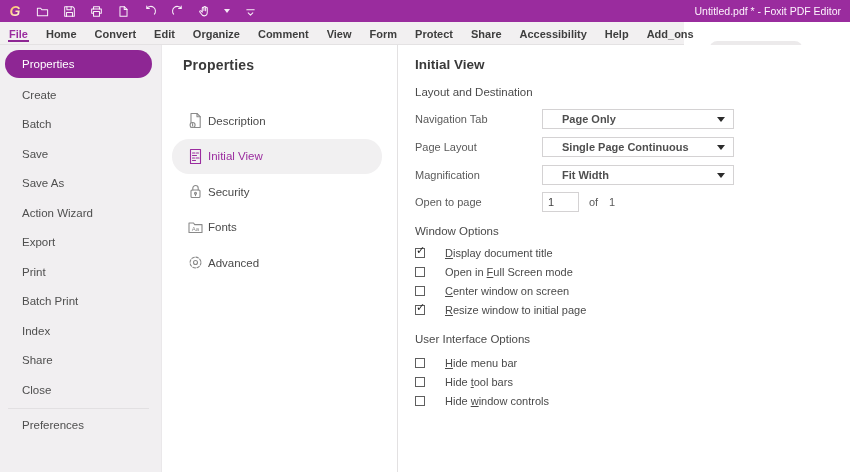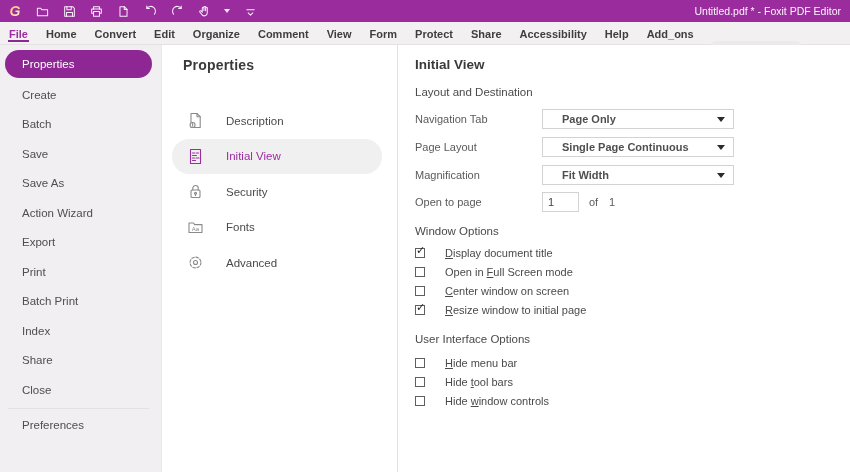--- a/index.html
+++ b/index.html
@@ -10,41 +10,41 @@
   
   .titlebar { position:absolute; left:0; top:0; width:850px; height:22px; background:#9A2C9E; display:flex; align-items:center; }
   .qat { display:flex; align-items:center; gap:13px; padding-left:8px; }
   .qat .tbicon { width:14px; height:14px; display:flex; align-items:center; justify-content:center; cursor:pointer; }
   .qat svg { width:13px; height:13px; stroke:#ffffff; stroke-opacity:.92; fill:none; stroke-width:1.1; stroke-linecap:round; stroke-linejoin:round; }
   .logo { font-weight:700; font-style:italic; font-size:14px; color:#fff; background:linear-gradient(135deg,#ffb03a,#ffffff); -webkit-background-clip:text; background-clip:text; -webkit-text-fill-color:transparent; }
   .tb-caret { width:0; height:0; border-left:3px solid transparent; border-right:3px solid transparent; border-top:4px solid #fff; opacity:.9; }
   .win-title { position:absolute; right:9px; top:0; height:22px; line-height:22px; color:#fdf3fd; font-size:10.5px; }
 
   
-  .menubar { position:absolute; left:0; top:22px; width:850px; height:23px; background:#F2F0F1; border-bottom:1px solid #E4E2E3; display:flex; align-items:stretch; }
+  .menubar { position:absolute; left:0; top:22px; width:684px; height:23px; background:#F2F0F1; border-bottom:1px solid #E4E2E3; display:flex; align-items:stretch; }
   .mtab { padding:0 9px; font-size:11px; font-weight:700; color:#3E3E3E; display:flex; align-items:center; cursor:pointer; position:relative; margin-top:1px; }
   .mtab.active { color:#9B2D9F; }
   .mtab.active::after { content:""; position:absolute; left:8px; right:8px; bottom:2px; height:2px; background:#8E2694; }
   .tellme { margin-left:6px; margin-top:19px; width:94px; height:17px; background:#ECEAEB; border:none; border-radius:9px; display:flex; align-items:center; padding:0 7px; gap:5px; }
   .tellme input { border:none; outline:none; background:transparent; width:66px; font-size:10.5px; color:#777; font-family:inherit; }
   .tellme input::placeholder { color:#ABA8AA; }
   .tellme svg { width:11px; height:11px; stroke:#9A979A; fill:none; stroke-width:1.2; }
 
   
   .sidebar { position:absolute; left:0; top:45px; width:162px; height:427px; background:#F1EFF1; border-right:1px solid #EAE8EA; }
   .sb-item { height:29.5px; display:flex; align-items:center; padding-left:22px; font-size:11.5px; color:#4F4F4F; cursor:pointer; }
   .sb-item.active { background:#8E2694; color:#fff; border-radius:15px; margin:2px 9px 2px 5px; height:28px; padding-left:17px; }
   .sb-items { padding-top:3px; }
   .sb-div { border:none; border-top:1px solid #E2E0E2; margin:3px 12px 2px 8px; }
 
   
   .middle { position:absolute; left:162px; top:45px; width:236px; height:427px; background:#fff; border-right:1px solid #E3E1E2; }
   .mid-title { position:absolute; left:21px; top:12px; font-size:14px; color:#3A3A3A; font-weight:600; letter-spacing:.2px; }
   .mid-items { position:absolute; left:0; top:58px; width:236px; }
-  .mid-item { height:35.5px; display:flex; align-items:center; gap:22px; padding-left:25px; font-size:11.5px; color:#4A4A4A; cursor:pointer; margin-right:16px; }
+  .mid-item { height:35.5px; display:flex; align-items:center; gap:4px; padding-left:25px; font-size:11.5px; color:#4A4A4A; cursor:pointer; margin-right:16px; }
   .mid-item.active { background:#F1F0F1; border-radius:17px; color:#9B2D9F; margin-left:10px; padding-left:15px; }
   .mid-item svg { width:17px; height:17px; stroke:#8A8A8A; fill:none; stroke-width:1.1; stroke-linecap:round; stroke-linejoin:round; flex:0 0 auto; }
   .mid-item.active svg { stroke:#9B2D9F; }
   .mid-item svg text { fill:#8A8A8A; stroke:none; font-size:6px; font-family:"Liberation Sans",sans-serif; }
 
   
   .main { position:absolute; left:399px; top:45px; width:451px; height:427px; background:#fff; }
   .main-title { position:absolute; left:16px; top:12px; font-size:13.5px; color:#3A3A3A; font-weight:600; }
   .sec-head { position:absolute; left:16px; font-size:11.5px; color:#4A4A4A; }
   .f-label { position:absolute; left:16px; font-size:11px; color:#5A5A5A; line-height:20px; }

